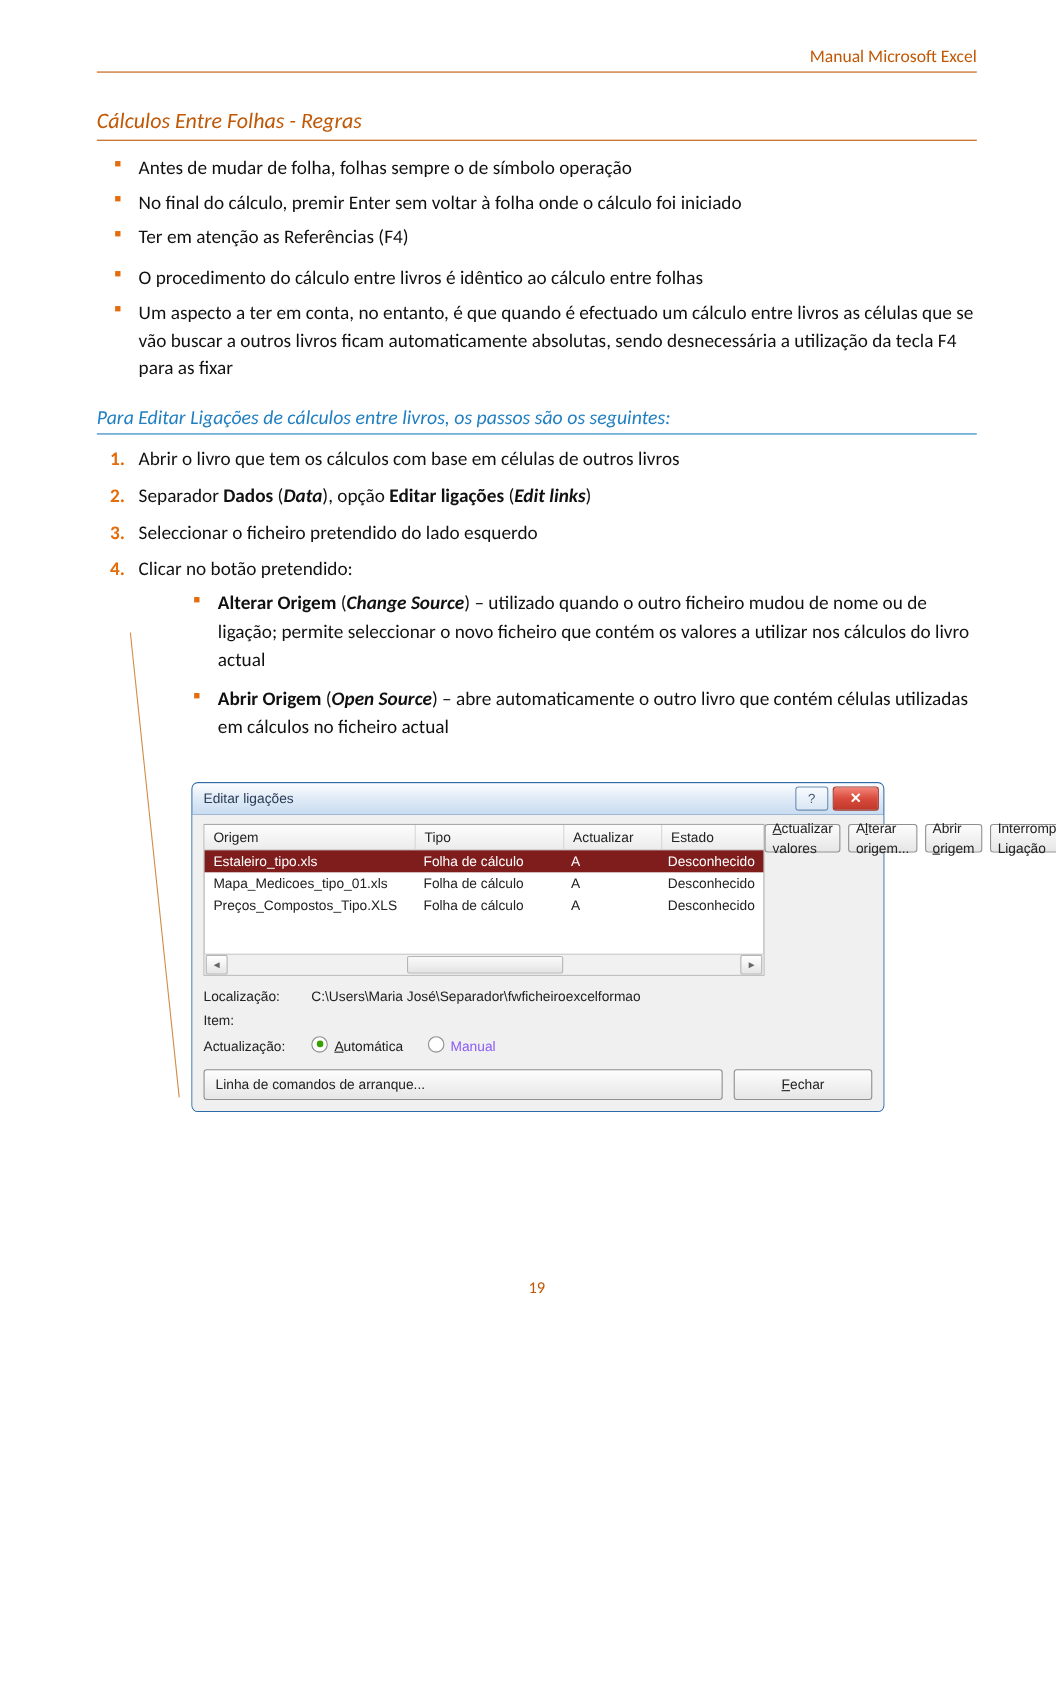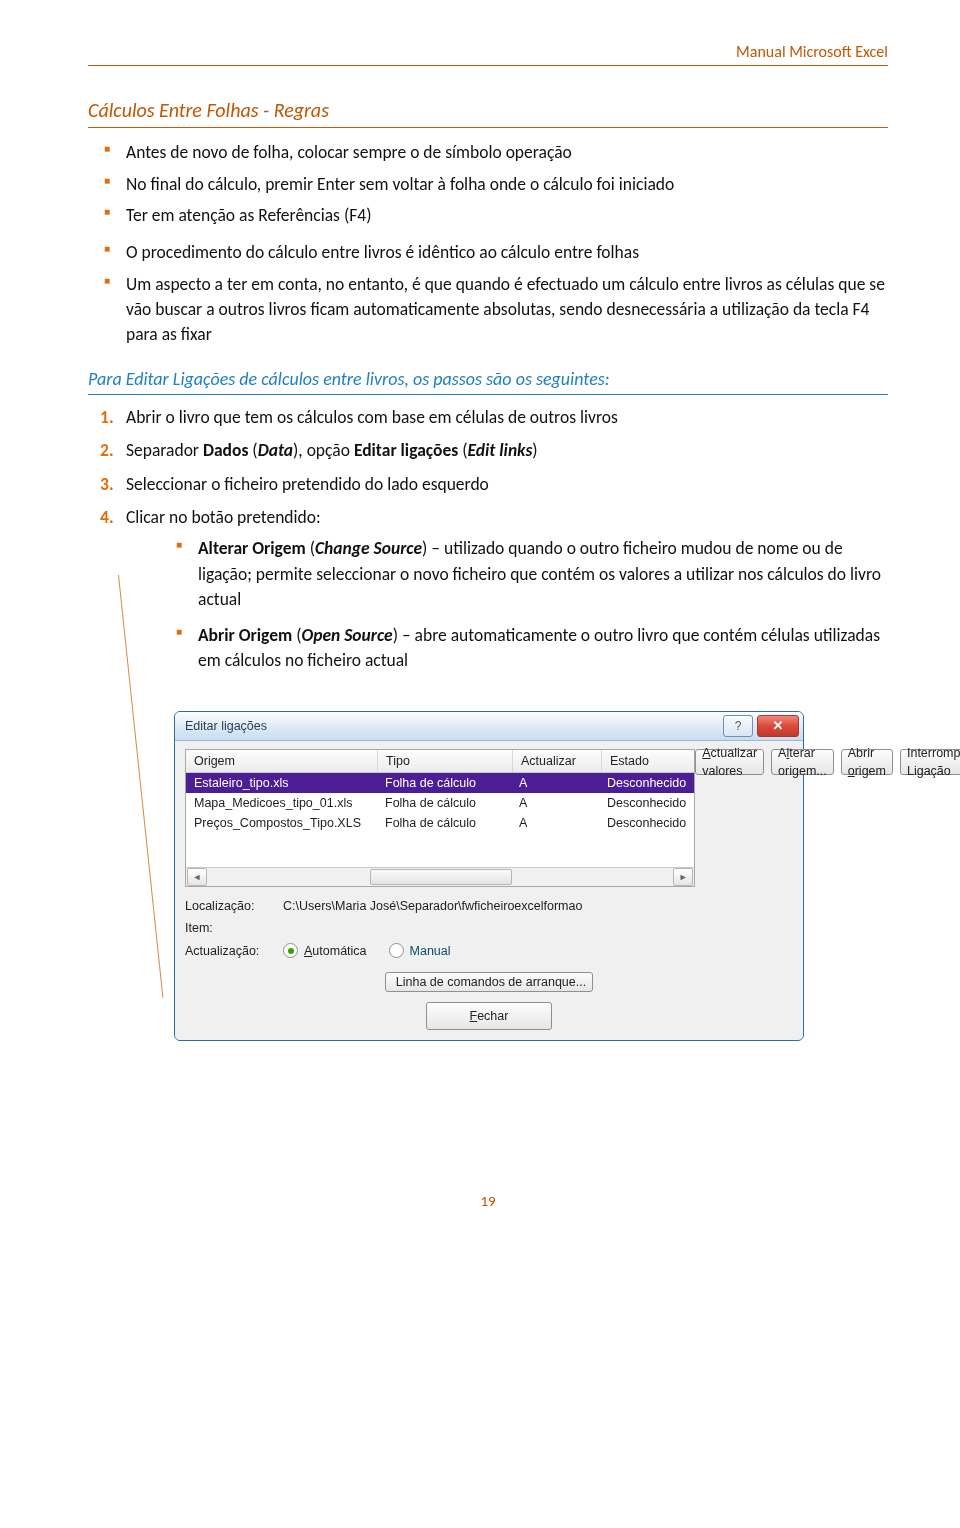--- a/index.html
+++ b/index.html
@@ -135,49 +135,49 @@
   }
   .list-head > div{
     padding:0 8px;border-right:1px solid #D8D8D8;height:100%;display:flex;align-items:center;
   }
   .c1{width:175px;} .c2{width:118px;} .c3{width:72px;} .c4{flex:1;border-right:none!important;}
   .list-rows{ }
   .row{
     display:flex;font-size:12.5px;height:20px;align-items:center;color:#222;
   }
   .row > div{padding:0 8px;}
-  .row.sel{ background:#4c1d95;color:#fff;justify-content:flex-end; }
+  .row.sel{ background:#7f1d1d;color:#fff;justify-content:flex-end; }
   .scrollbar{
     height:18px;border-top:1px solid #C9C9C9;background:#F1F1F1;display:flex;align-items:center;
   }
   .scrollbar .arrow{
     width:18px;height:16px;border:1px solid #B5B5B5;border-radius:2px;background:linear-gradient(#fff,#E5E5E5);
     display:flex;align-items:center;justify-content:center;font-size:9px;color:#666;margin:0 1px;
   }
   .scrollbar .track{ flex:1;background:#F1F1F1;height:16px;position:relative; }
   .scrollbar .thumb{
     position:absolute;left:35%;width:30%;top:0;height:14px;border:1px solid #B5B5B5;border-radius:2px;
     background:linear-gradient(#FAFAFA,#E4E4E4);
   }
   .btncol{ width:152px; display:flex;flex-direction:row;gap:7px; }
   .winbtn{
     height:24px;border:1px solid #8E8F8F;border-radius:3px;
     background:linear-gradient(#FDFDFD,#E6E6E6);
     font-size:12.5px;color:#222;display:flex;align-items:center;justify-content:center;
     padding:0 6px;
   }
   .meta{ margin-top:8px;font-size:12.5px;color:#222; }
-  .meta .line{ display:flex;align-items:center;gap:6px;padding:2px 0; }
+  .meta .line{ display:flex;gap:6px;padding:2px 0; }
   .meta .lbl{ width:92px; }
   .radio{
     width:13px;height:13px;border:1px solid #8E8F8F;border-radius:50%;background:#fff;display:inline-flex;align-items:center;justify-content:center;
   }
   .radio.on::after{content:"";width:6px;height:6px;border-radius:50%;background:#37A100;display:block;}
   .bottombar{
-    margin-top:10px;display:flex;gap:10px;align-items:center;flex-direction:column;
+    margin-top:10px;display:flex;gap:10px;align-items:center;
   }
   .bottombar .winbtn{ height:26px; }
   .bottombar .linkcmd{ flex:1; text-align:left; justify-content:flex-start; padding-left:10px; }
 
   .arrow-line{
     position:absolute;
     border-left:1px solid #D18C47;
     transform-origin:top left;
     z-index:1;             
     pointer-events:none;
@@ -188,21 +188,21 @@
 <body>
 
 <div class="page">
   <div class="header-right">Manual Microsoft Excel</div>
   <hr class="header-rule">
 
   <div class="h2">Cálculos Entre Folhas - Regras</div>
   <hr class="h2-rule">
 
   <ul class="sq">
-    <li>Antes de novo de folha, colocar sempre o de símbolo operação</li>
+    <li>Antes de mudar de folha, folhas sempre o de símbolo operação</li>
     <li>No final do cálculo, premir Enter sem voltar à folha onde o cálculo foi iniciado</li>
     <li>Ter em atenção as Referências (F4)</li>
   </ul>
 
   <ul class="sq">
     <li>O procedimento do cálculo entre livros é idêntico ao cálculo entre folhas</li>
     <li>Um aspecto a ter em conta, no entanto, é que quando é efectuado um cálculo entre livros as células que se vão buscar a outros livros ficam automaticamente absolutas, sendo desnecessária a utilização da tecla F4 para as fixar</li>
   </ul>
 
   <div class="h3u">Para Editar Ligações de cálculos entre livros, os passos são os seguintes:</div>
@@ -297,21 +297,21 @@
         </div>
         <div class="line">
           <span class="lbl">Item:</span>
         </div>
         <div class="line">
           <span class="lbl">Actualização:</span>
           <span class="radio on"></span>
           <span><u class="hot">A</u>utomática</span>
           <span style="width:10px;"></span>
           <span class="radio"></span>
-          <span style="color:#0c4a6e;">Manual</span>
+          <span style="color:#8b5cf6;">Manual</span>
         </div>
       </div>
 
       <div class="bottombar">
         <div class="winbtn linkcmd">Linha de comandos de arranque...</div>
         <div class="winbtn" style="width:112px;">
             <span><u class="hot">F</u>echar</span>
           </div>
       </div>
     </div>

